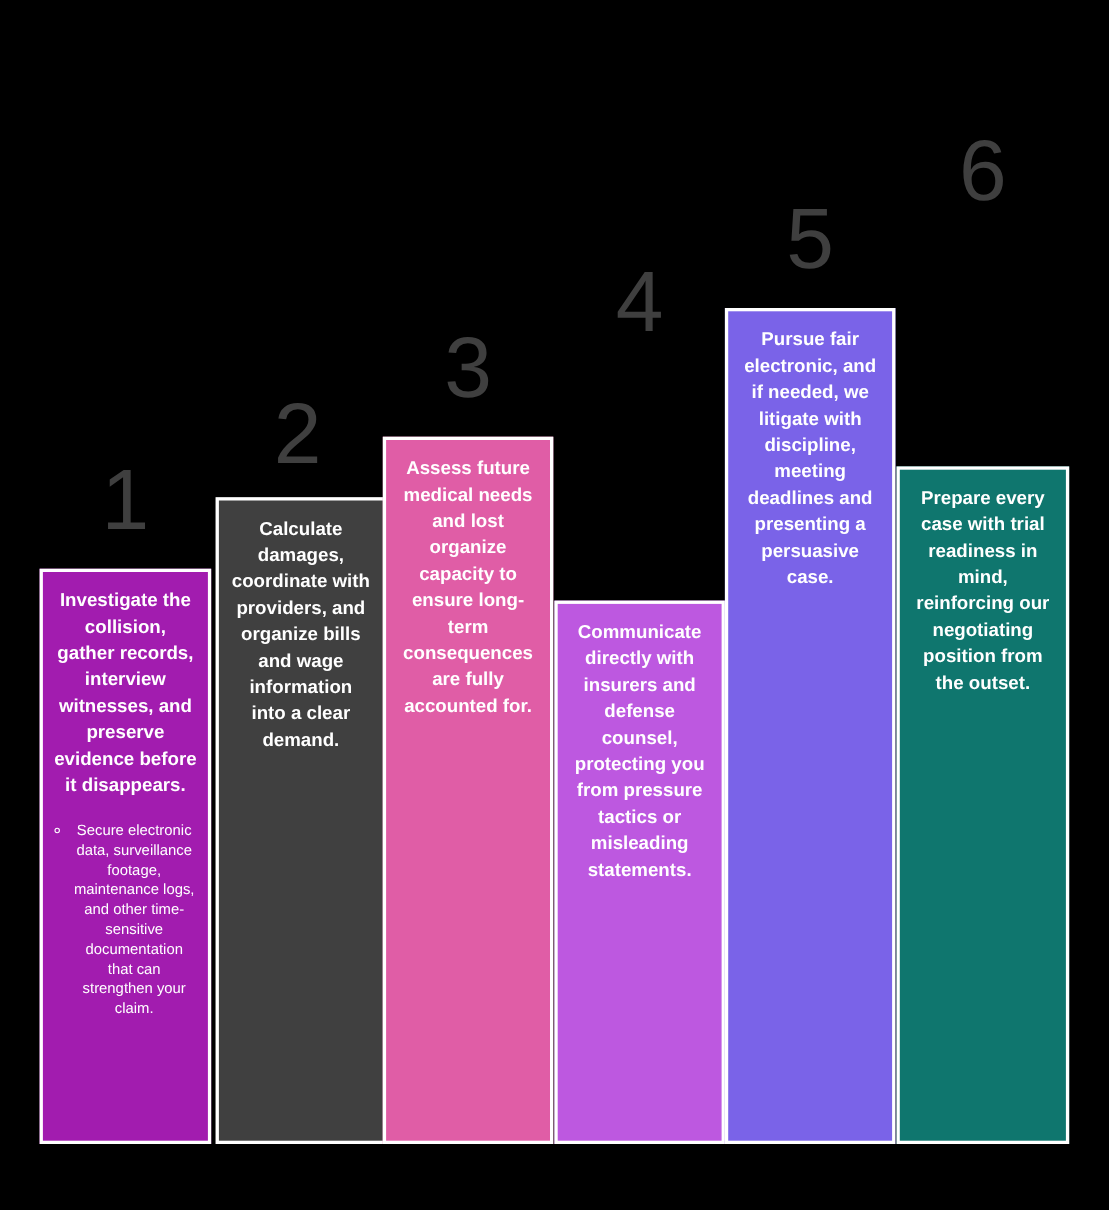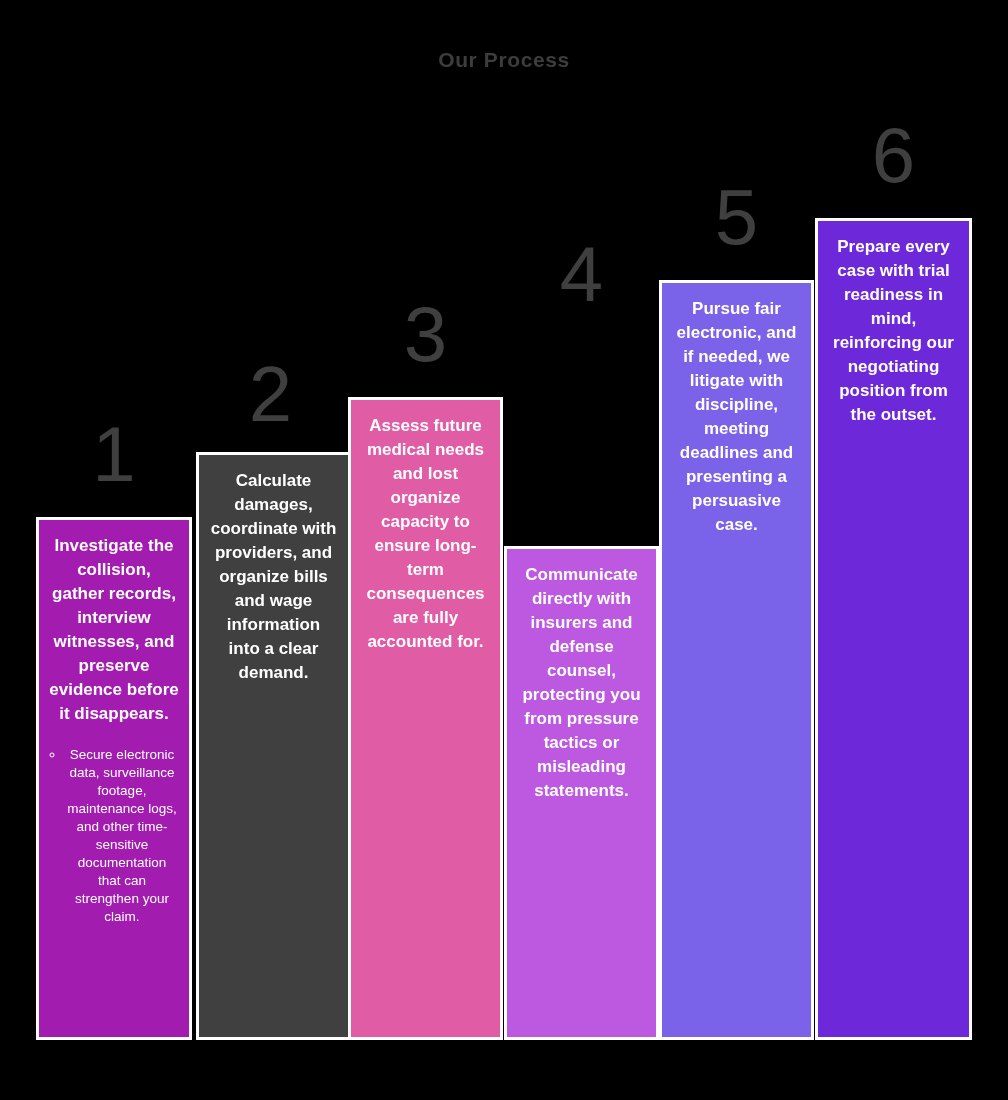--- a/index.html
+++ b/index.html
@@ -94,21 +94,20 @@
     text-align: center;
     color: #ffffff;
     font-family: "Liberation Sans", sans-serif;
   }
 </style>
 </head>
 <body>
 
 <div id="stage">
 
-  <div class="chart-title">Our Process</div>
 
   <div class="plot">
 
     <div class="bar-number" style="left:36px; width:156px; top:415px;">1</div>
     <div class="bar-col" style="left:36px; width:156px; height:523px; background:#a21caf;">
       <div class="bar-body">
         <p class="bar-headline">Investigate the collision, gather records, interview witnesses, and preserve evidence before it disappears.</p>
         <ul class="bar-sublist">
           <li>Secure electronic data, surveillance footage, maintenance logs, and other time-sensitive documentation that can strengthen your claim.</li>
         </ul>
@@ -137,20 +136,20 @@
     </div>
 
     <div class="bar-number" style="left:659px; width:155px; top:178px;">5</div>
     <div class="bar-col" style="left:659px; width:155px; height:760px; background:#7a63e8;">
       <div class="bar-body">
         <p class="bar-headline">Pursue fair electronic, and if needed, we litigate with discipline, meeting deadlines and presenting a persuasive case.</p>
       </div>
     </div>
 
     <div class="bar-number" style="left:815px; width:157px; top:116px;">6</div>
-    <div class="bar-col" style="left:815px; width:157px; height:822px; background:#6d28d9;">
+    <div class="bar-col" style="left:815px; width:157px; height:616px; background:#0f766e;">
       <div class="bar-body">
         <p class="bar-headline">Prepare every case with trial readiness in mind, reinforcing our negotiating position from the outset.</p>
       </div>
     </div>
 
   </div>
 </div>
 
 </body></html>

